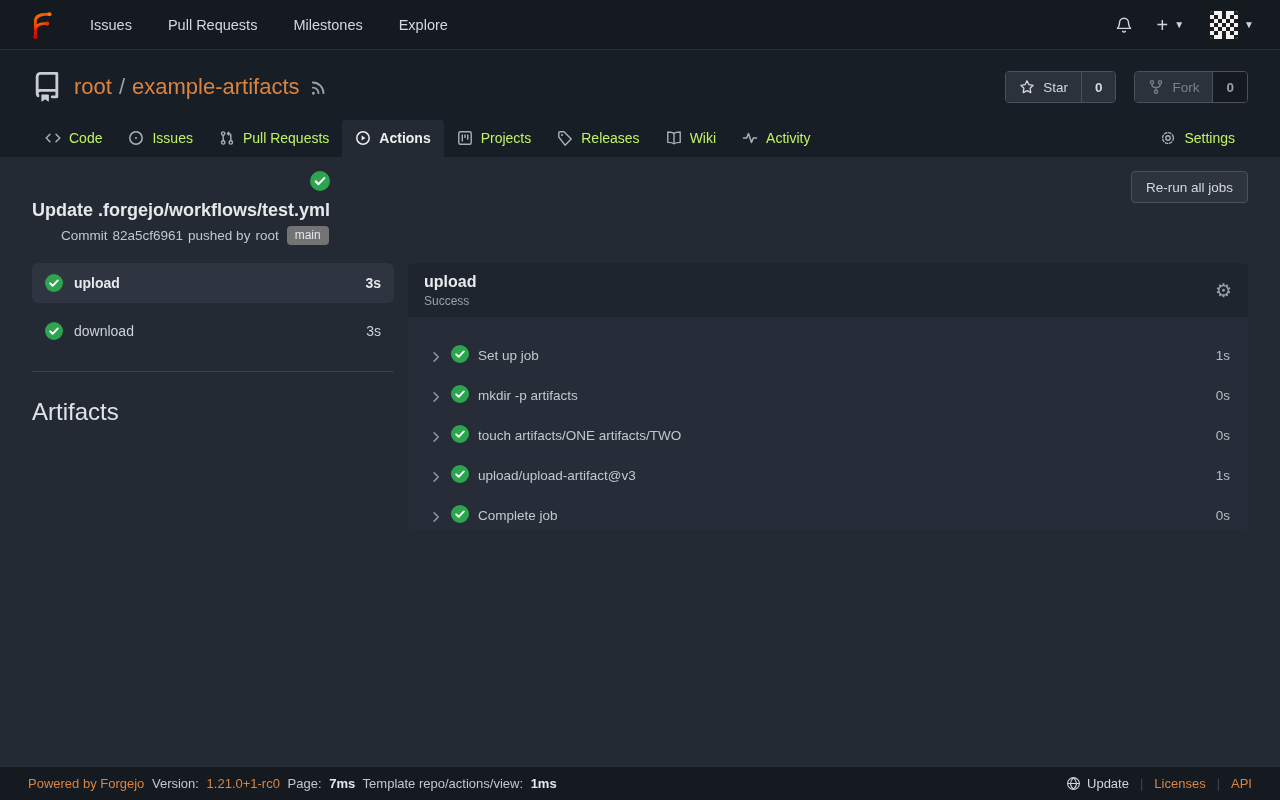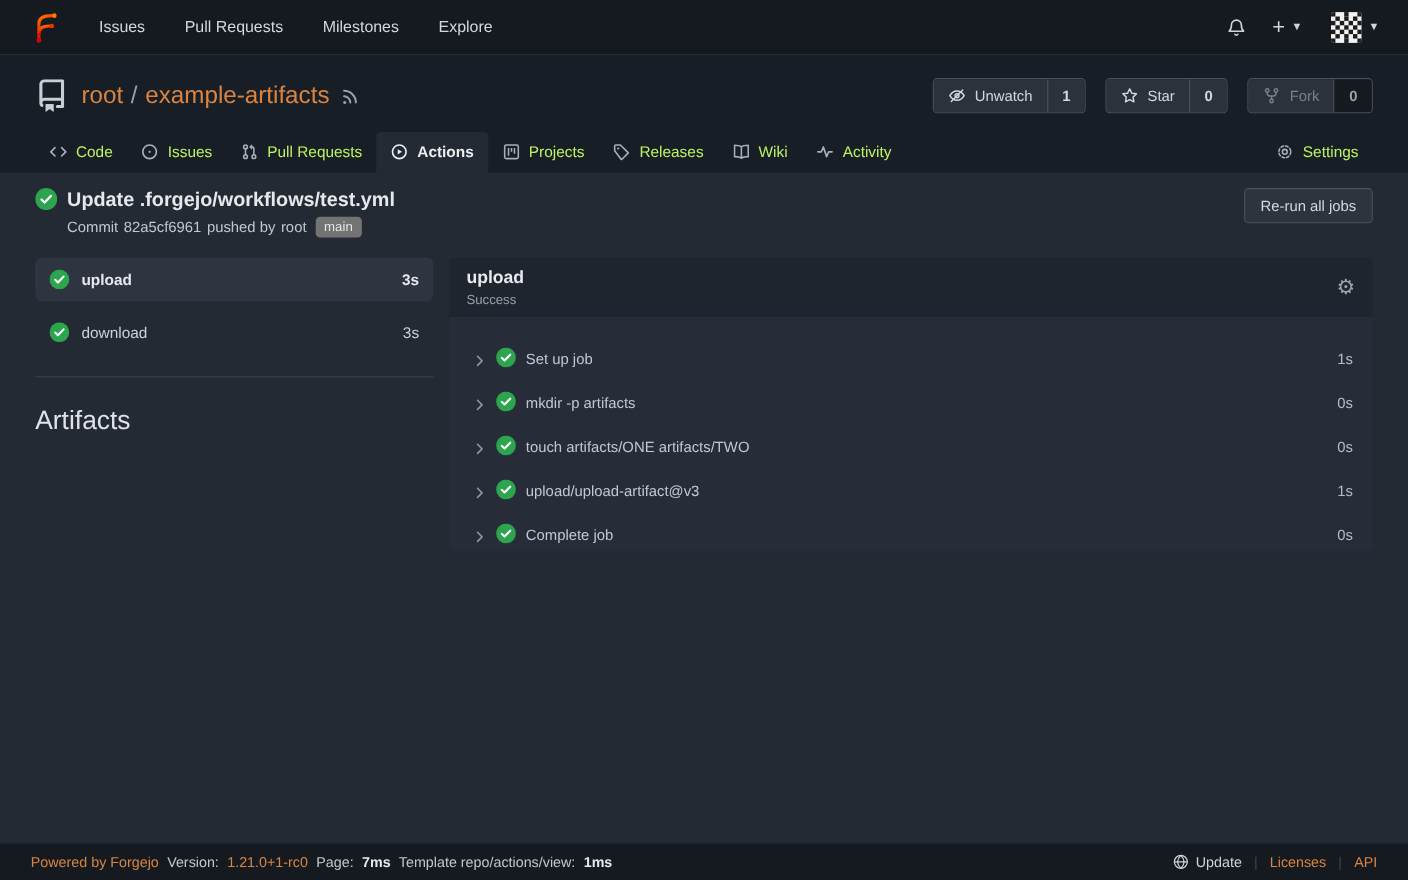--- a/index.html
+++ b/index.html
@@ -46,21 +46,21 @@
   .tabs-row { display:flex; align-items:flex-end; margin-top:12px; }
   .tab { display:flex; align-items:center; gap:8px; padding:10px 13px 11px; font-size:14px; color:#bef264; border-radius:4px 4px 0 0; cursor:pointer; }
   .tab .t-icon { color:#aab0b8; }
   .tab.active { background:#242a33; color:#eceef0; font-weight:700; }
   .tab.active .t-icon { color:#eceef0; }
   .tab-settings { margin-left:auto; }
 
   
   .main { flex:1; background:#242a33; padding:14px 32px 0; overflow:hidden; }
   .run-header { display:flex; align-items:flex-start; }
-  .run-title-line { display:flex; align-items:flex-start; gap:9px; }
+  .run-title-line { display:flex; align-items:flex-end; gap:9px;flex-direction:column; }
   .run-title { font-size:18px; font-weight:700; color:#e6e9ec; margin:0; }
   .commit-line { margin:5px 0 0 29px; font-size:13.5px; color:#c2c7ce; display:flex; align-items:center; gap:5px; }
   .branch-badge { background:#737373; color:#e3e6ea; border-radius:4px; padding:2px 8px 3px; font-size:12px; margin-left:3px; cursor:pointer; }
   .rerun-btn { margin-left:auto; height:32px; padding:0 14px; background:#2d343e; border:1px solid #4a515a; border-radius:4px; color:#d4d8dd; font-size:13.5px; font-family:inherit; cursor:pointer; }
 
   .columns { display:flex; gap:14px; margin-top:18px; align-items:flex-start; }
   .jobs-col { width:362px; flex:none; }
   .job-item { display:flex; align-items:center; gap:11px; height:40px; padding:0 13px; border-radius:6px; font-size:14px; color:#cdd2d8; margin-bottom:8px; cursor:pointer; }
   .job-item.selected { background:#2e3440; color:#e6e9ec; font-weight:700; }
   .job-duration { margin-left:auto; }
@@ -179,31 +179,20 @@
       <svg width="18" height="18" viewBox="0 0 16 16" fill="none" stroke="currentColor" stroke-width="1.6" stroke-linecap="round">
         <path d="M3 13a0.5 0.5 0 1 0 0.01 0"></path>
         <path d="M2.5 8.5a5 5 0 0 1 5 5"></path>
         <path d="M2.5 4a9.5 9.5 0 0 1 9.5 9.5"></path>
       </svg>
     </span>
 
     <div class="header-actions">
       <div class="btn-group">
         <span class="btn-main">
-          <svg width="16" height="16" viewBox="0 0 16 16" fill="none" stroke="currentColor" stroke-width="1.3" stroke-linecap="round">
-            <path d="M1.5 8S4 3.8 8 3.8 14.5 8 14.5 8 12 12.2 8 12.2 1.5 8 1.5 8z"></path>
-            <circle cx="8" cy="8" r="1.8"></circle>
-            <path d="M2.8 13.2 13.2 2.8"></path>
-          </svg>
-          <span>Unwatch</span>
-        </span>
-        <span class="btn-count">1</span>
-      </div>
-      <div class="btn-group">
-        <span class="btn-main">
           <svg width="16" height="16" viewBox="0 0 16 16" fill="none" stroke="currentColor" stroke-width="1.3" stroke-linejoin="round">
             <path d="M8 1.8l1.9 3.9 4.3.6-3.1 3 .7 4.3L8 11.6l-3.8 2 .7-4.3-3.1-3 4.3-.6z"></path>
           </svg>
           <span>Star</span>
         </span>
         <span class="btn-count">0</span>
       </div>
       <div class="btn-group fork">
         <span class="btn-main">
           <svg width="16" height="16" viewBox="0 0 16 16" fill="none" stroke="currentColor" stroke-width="1.3" stroke-linecap="round">

